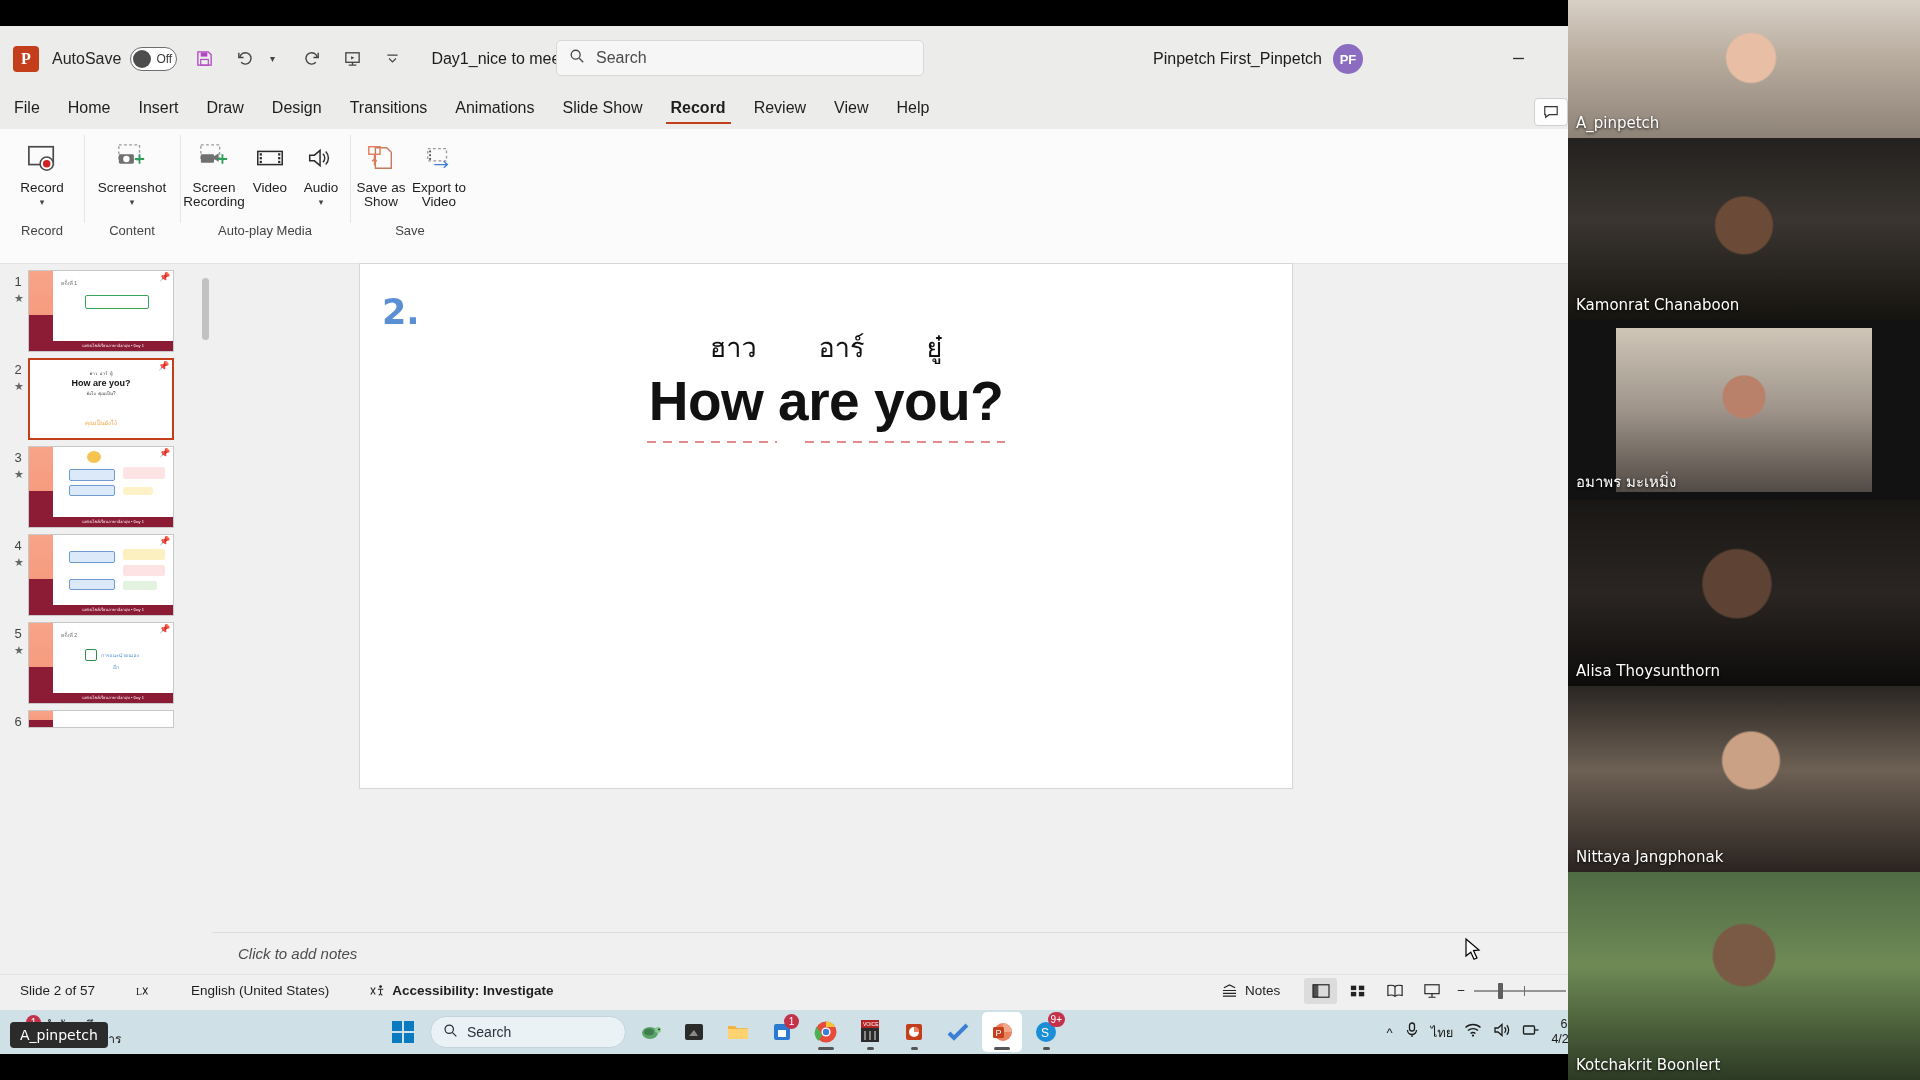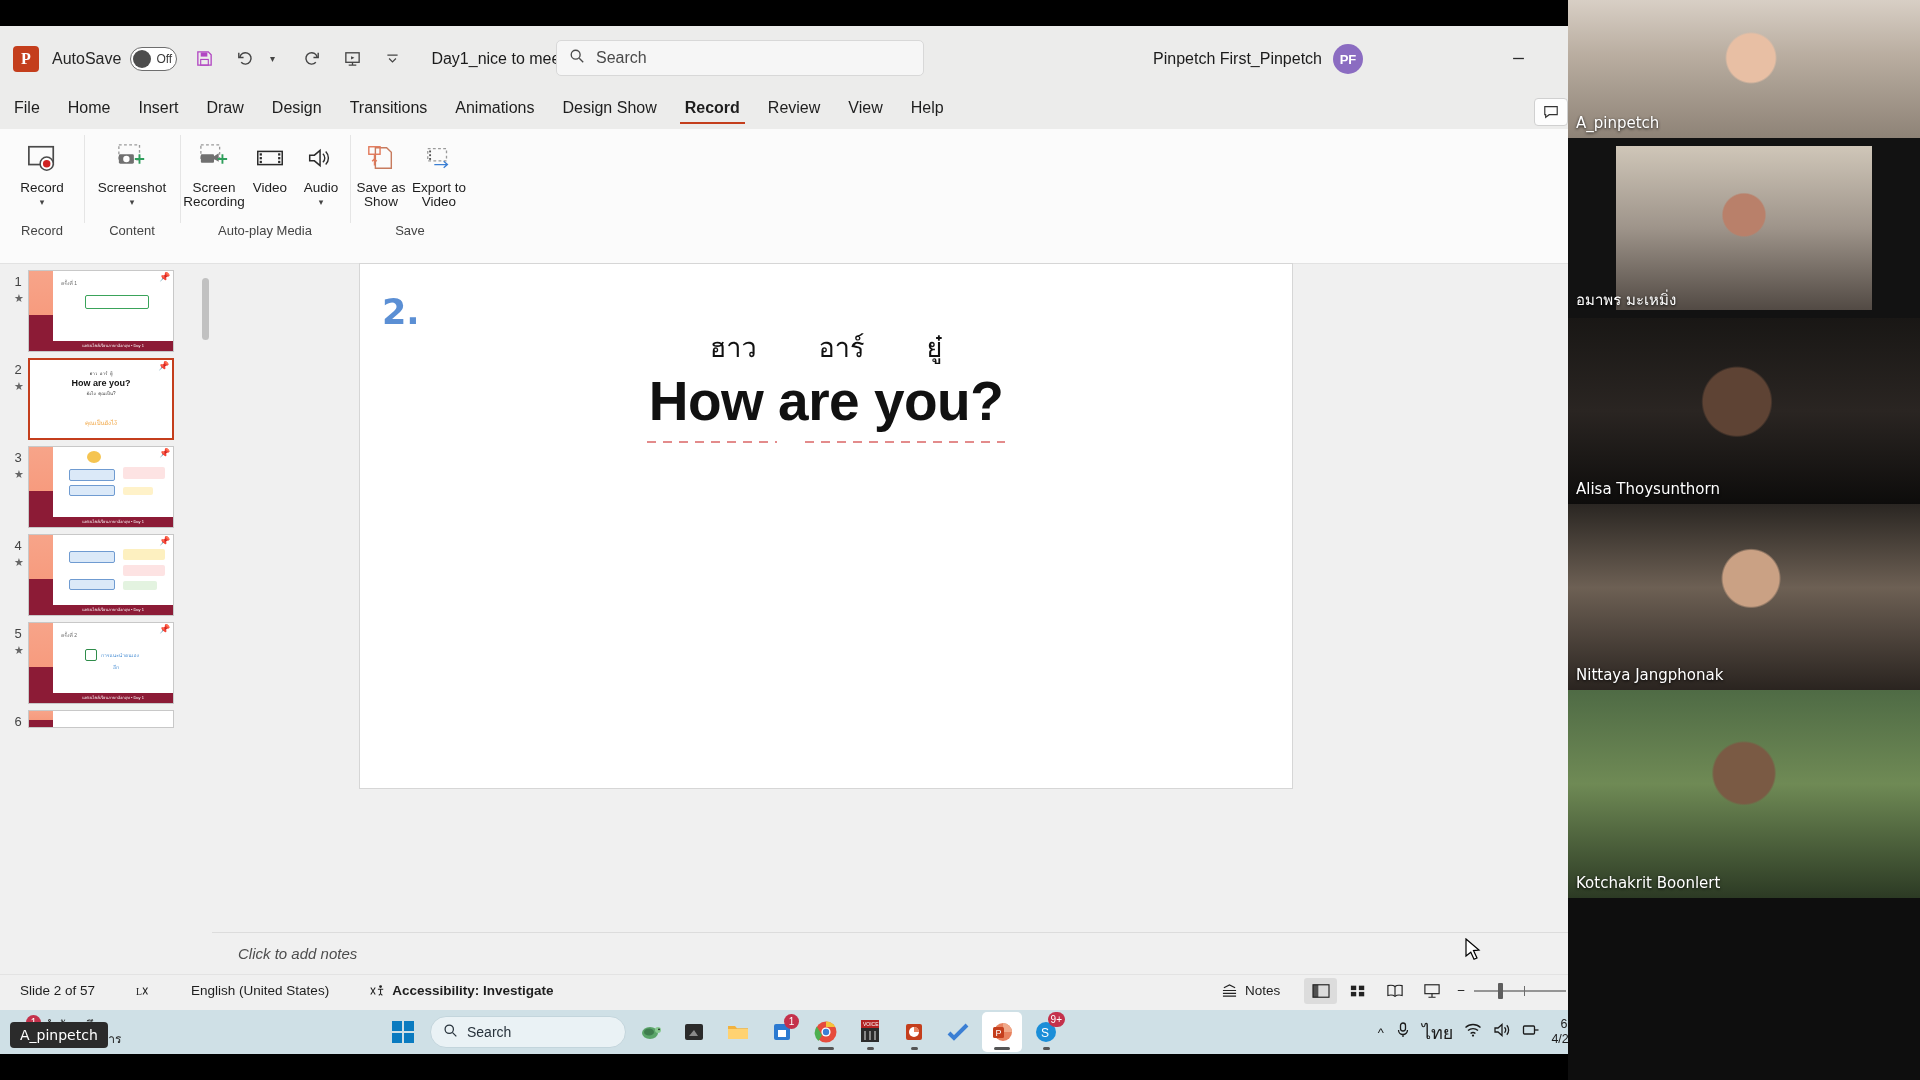--- a/index.html
+++ b/index.html
@@ -386,21 +386,21 @@
     </div>
 
     <div class="tabs">
       <div class="tab">File</div>
       <div class="tab">Home</div>
       <div class="tab">Insert</div>
       <div class="tab">Draw</div>
       <div class="tab">Design</div>
       <div class="tab">Transitions</div>
       <div class="tab">Animations</div>
-      <div class="tab">Design Show</div>
+      <div class="tab">Slide Show</div>
       <div class="tab active">Record</div>
       <div class="tab">Review</div>
       <div class="tab">View</div>
       <div class="tab">Help</div>
 
       <div class="tabs-right">
         <div class="comment-btn">
           <svg width="16" height="16" viewBox="0 0 18 18">
               <path d="M2 3h14v9H7l-4 3v-3H2z" fill="none" stroke="#333" stroke-width="1.3"></path>
             </svg>
@@ -851,21 +851,21 @@
     </div>
 
     <div class="tb-right">
       <span style="font-size:13px;color:#1b1b1b">^</span>
       <span>
         <svg width="16" height="18" viewBox="0 0 16 18">
             <rect x="5.5" y="2" width="5" height="8" rx="2.5" fill="none" stroke="#1b1b1b" stroke-width="1.3"></rect>
             <path d="M3.5 9a4.5 4.5 0 0 0 9 0M8 13.5V16" fill="none" stroke="#1b1b1b" stroke-width="1.3"></path>
           </svg>
       </span>
-      <span style="font-size:18px;color:#1b1b1b">ไทย</span>
+      <span style="font-size:13px;color:#1b1b1b">ไทย</span>
       <span>
         <svg width="18" height="16" viewBox="0 0 18 16">
             <path d="M1.5 5.5a11 11 0 0 1 15 0M4 8.6a7.4 7.4 0 0 1 10 0M6.6 11.6a3.6 3.6 0 0 1 4.8 0" fill="none" stroke="#1b1b1b" stroke-width="1.4"></path>
             <circle cx="9" cy="13.6" r="1.1" fill="#1b1b1b"></circle>
           </svg>
       </span>
       <span>
         <svg width="18" height="16" viewBox="0 0 18 16">
             <path d="M2 6h3l4-3.5v11L5 10H2z" fill="none" stroke="#1b1b1b" stroke-width="1.3"></path>
             <path d="M11.5 5.3a4 4 0 0 1 0 5.4M13.8 3.3a7 7 0 0 1 0 9.4" fill="none" stroke="#1b1b1b" stroke-width="1.3"></path>
@@ -897,20 +897,23 @@
   </div>
 
   <div class="namechip">A_pinpetch</div>
 
   <div class="vidbar">
 
     <div class="tile ph1" style="height:138px">
       <span class="name">A_pinpetch</span>
     </div>
 
+    <div class="tile ph2" style="height:182px">
+      <span class="name">Kamonrat Chanaboon</span>
+    </div>
 
     <div class="tile inner-frame" style="height:180px;background:#121212">
       <span class="inner ph3"></span>
       <span class="name">อมาพร มะเหมิ่ง</span>
     </div>
 
     <div class="tile ph4" style="height:186px">
       <span class="name">Alisa Thoysunthorn</span>
     </div>
 

